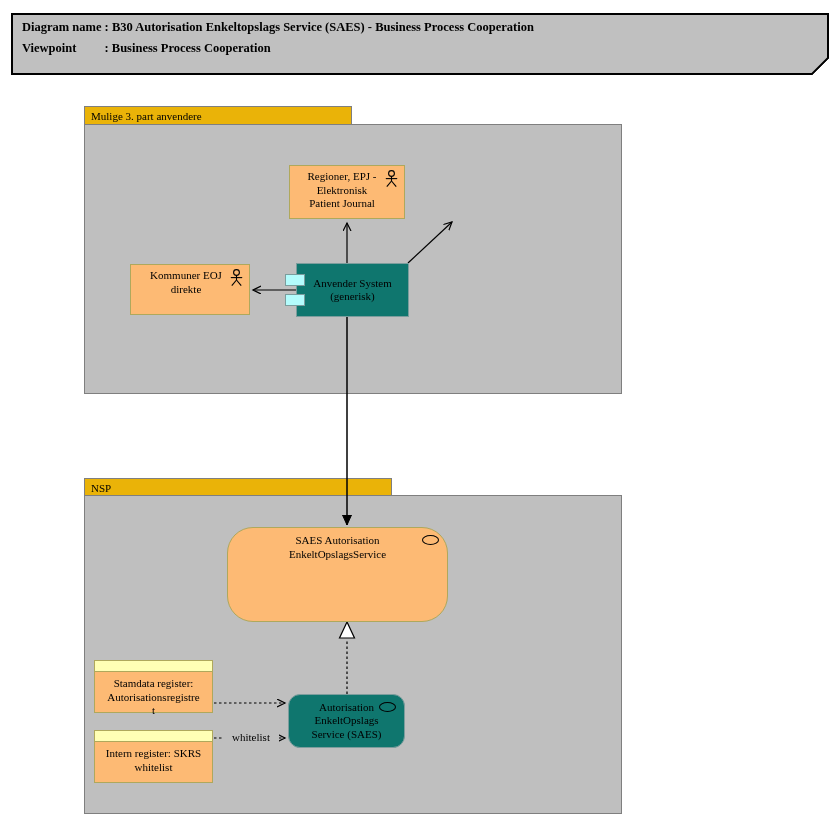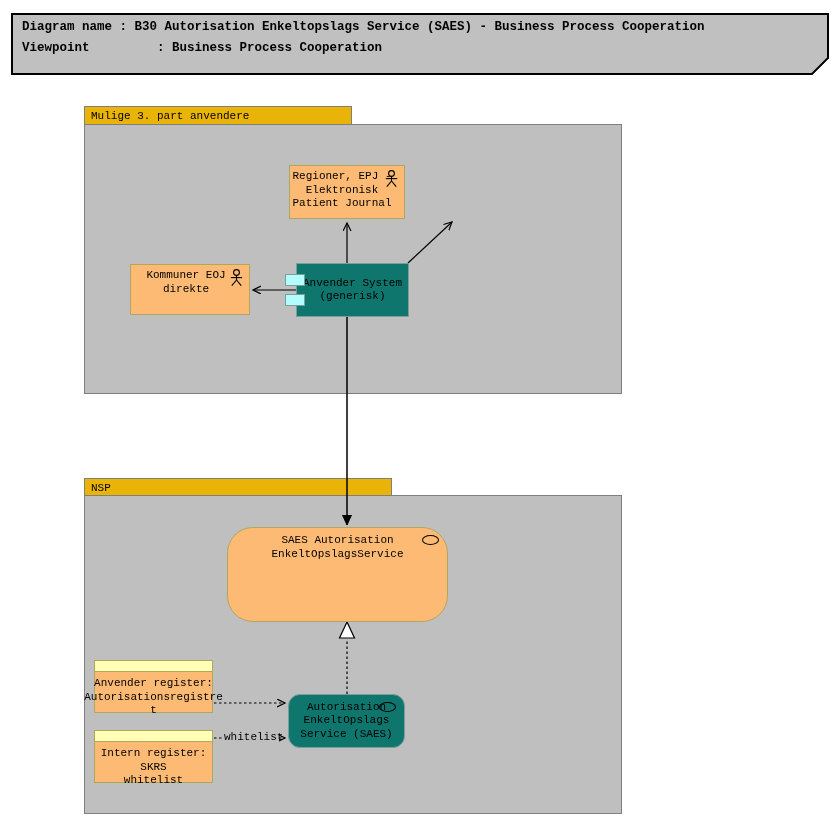--- a/index.html
+++ b/index.html
@@ -1,18 +1,18 @@
 <!DOCTYPE html>
 <html><head>
 <meta charset="utf-8">
 <style>
   html,body{margin:0;padding:0;background:#fff;}
   #canvas{
     position:relative;width:837px;height:825px;background:#fff;overflow:hidden;
-    font-family:Liberation Mono, monospace;color:#000;
+    font-family:Liberation Serif, serif;color:#000;
   }
   .abs{position:absolute;}
   
   .note-text{
     position:absolute;left:22px;top:17px;width:790px;
     font-size:12.5px;font-weight:bold;line-height:21px;white-space:pre-wrap;
   }
   
   .group-tab{
     position:absolute;background:#eab308;border:1px solid #7F7F7F;
@@ -142,21 +142,21 @@
   </div>
 
   <div class="node yellow rounded-lg top-align" style="left:227px;top:527px;width:221px;height:95px;padding-top:6px;">
     <span class="ellipse-icon"></span>
     <span class="lbl">SAES Autorisation
 EnkeltOpslagsService</span>
   </div>
 
   <div class="node yellow top-align" style="left:94px;top:660px;width:119px;height:53px;">
     <span class="dataobj-band"></span>
-    <span class="lbl dataobj-text">Anvender register:
+    <span class="lbl dataobj-text">Stamdata register:
 Autorisationsregistre
 t</span>
   </div>
 
   <div class="node yellow top-align" style="left:94px;top:730px;width:119px;height:53px;">
     <span class="dataobj-band"></span>
     <span class="lbl dataobj-text">Intern register: SKRS
 whitelist</span>
   </div>
 

